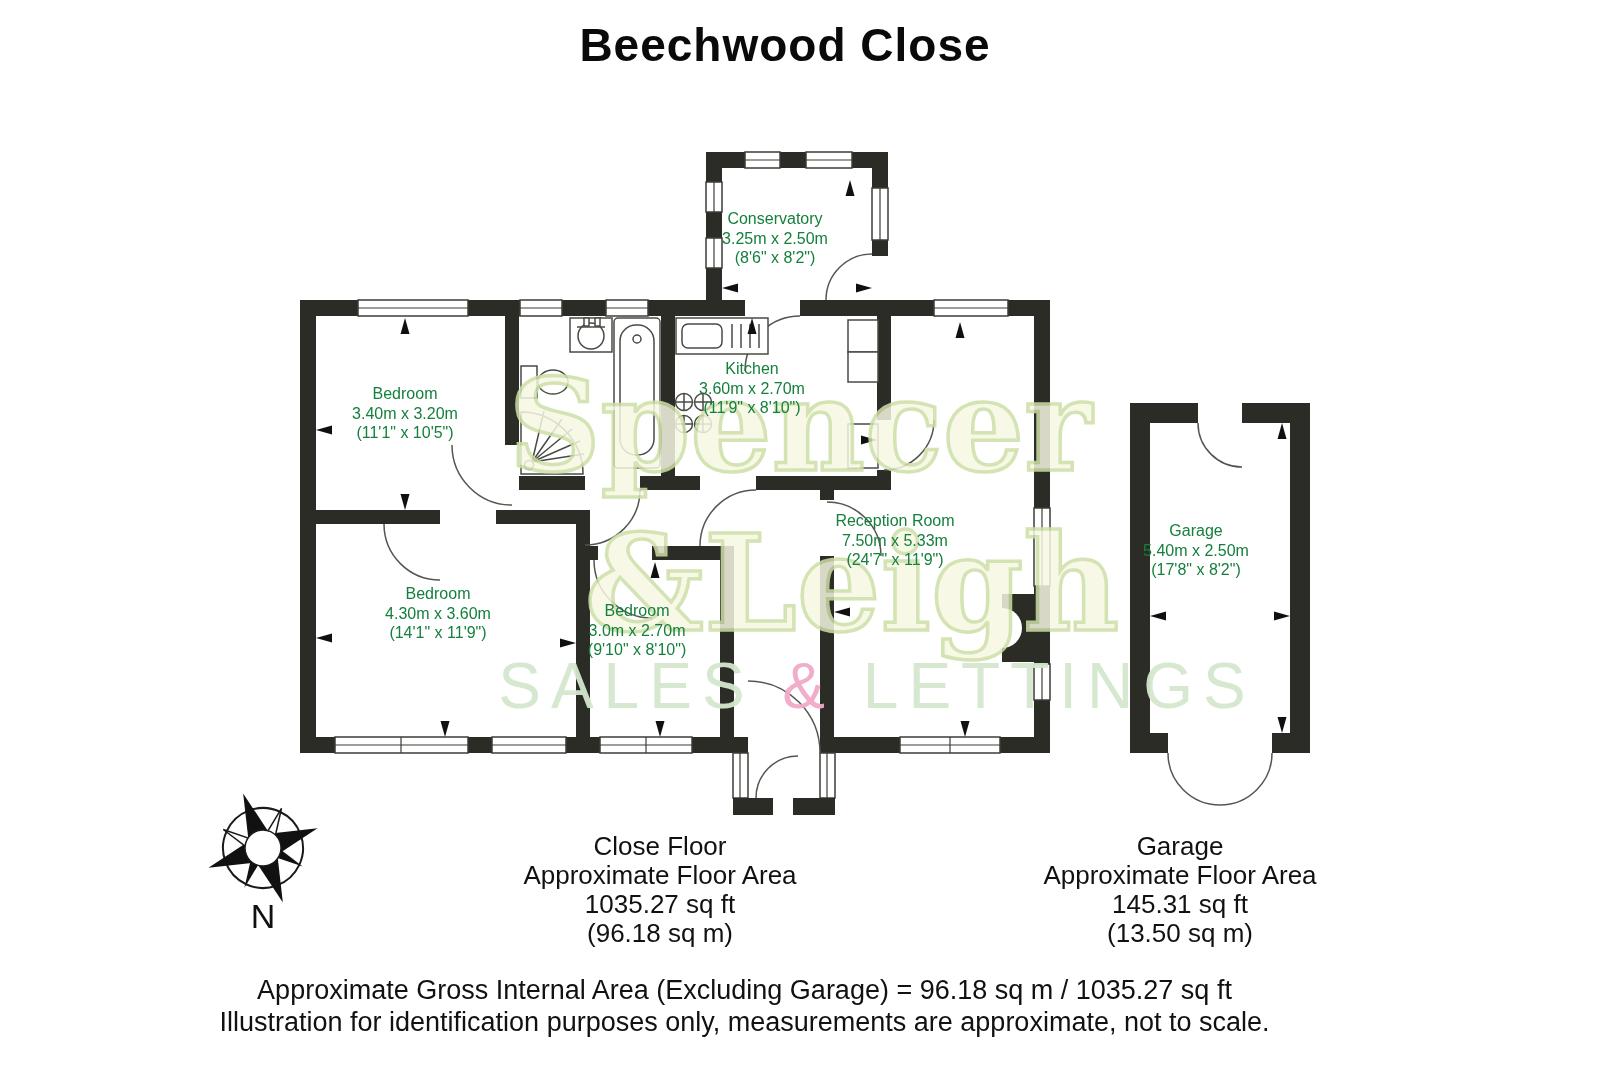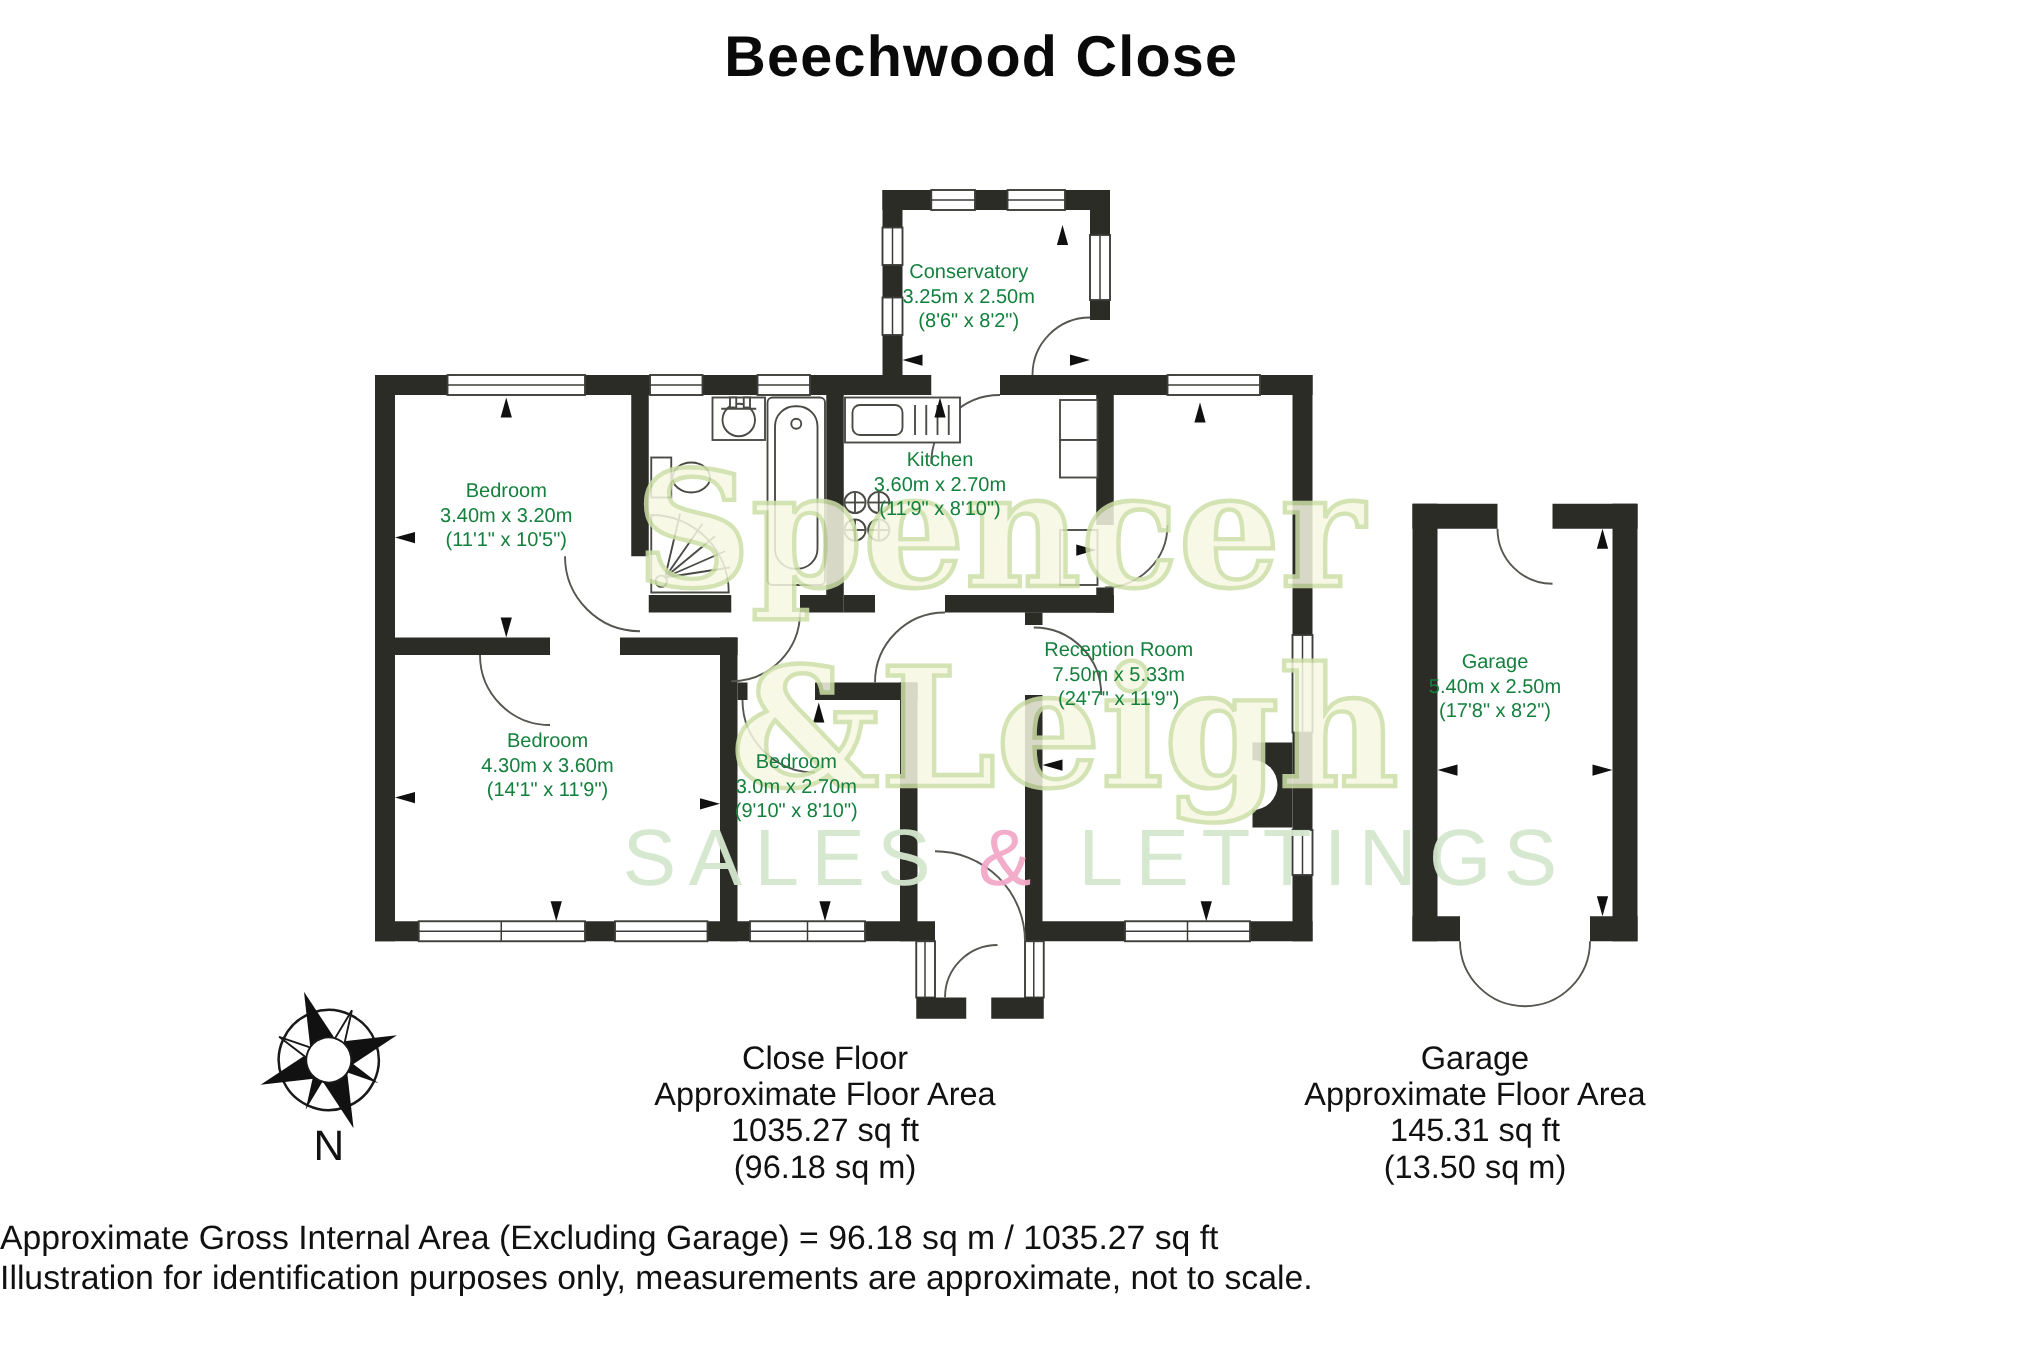--- a/index.html
+++ b/index.html
@@ -27,21 +27,21 @@
        font-family:"Liberation Sans", sans-serif;opacity:0.95;z-index:3;}
   .wm3 .amp{color:#f2a9c9;}
   
   .room-label{position:absolute;transform:translate(-50%,-50%);text-align:center;
               color:#15803d;z-index:4;line-height:19.5px;font-size:16px;white-space:nowrap;}
   .room-label span{display:block;}
   
   .area-block{position:absolute;width:420px;text-align:center;font-size:26px;
               line-height:29px;color:#111;z-index:4;}
   .area-block span{display:block;}
-  .footer{position:absolute;left:0;top:974px;width:1489px;text-align:left;
+  .footer{position:absolute;left:0;top:974px;width:1489px;text-align:center;
           font-size:27px;line-height:32px;color:#111;z-index:4;}
   .footer div{white-space:nowrap;}
   .compass-n{font-family:"Liberation Sans", sans-serif;font-size:34px;fill:#111;}
 </style>
 </head>
 <body>
 
 <div class="stage">
 
   <div class="title">Beechwood Close</div>

